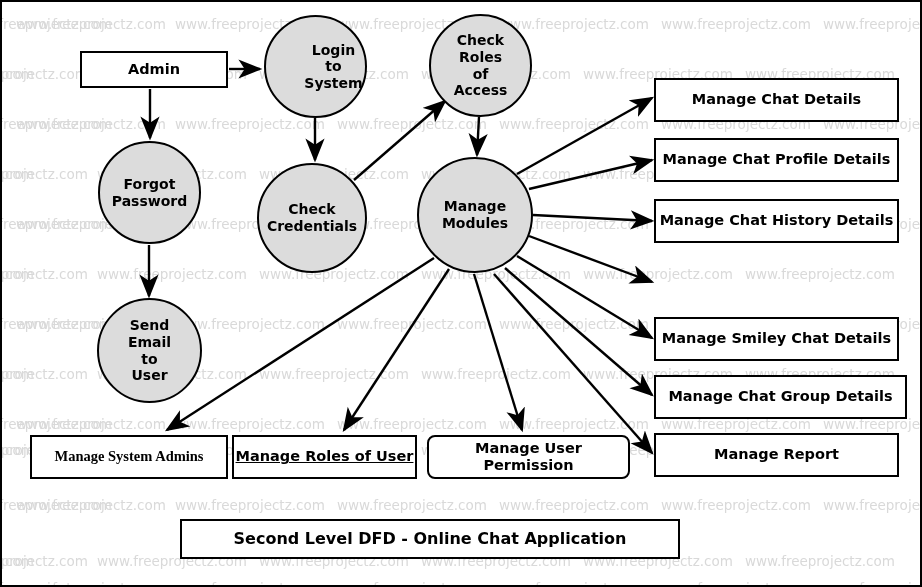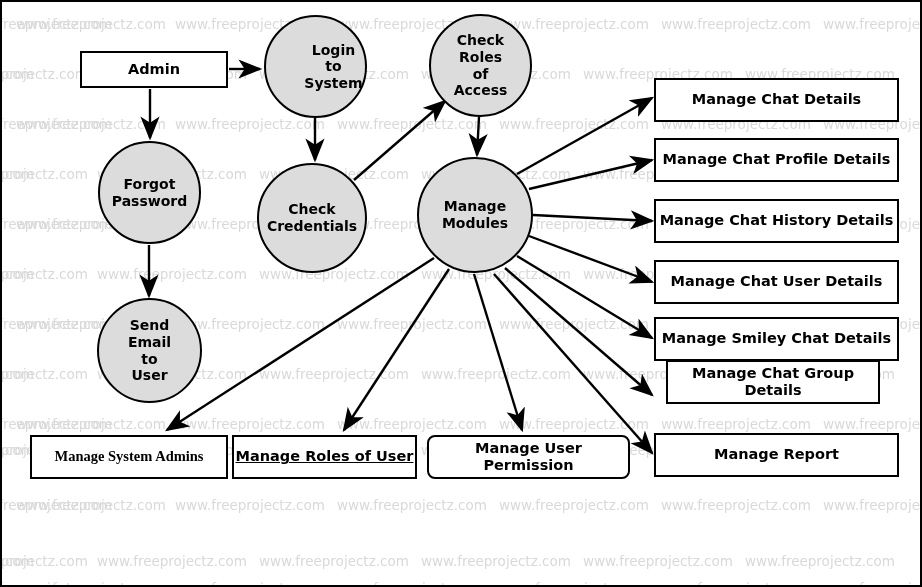--- a/index.html
+++ b/index.html
@@ -266,38 +266,38 @@
 
     <div class="node store" style="left:652px; top:76px; width:245px; height:44px;">
       <span>Manage Chat Details</span>
     </div>
     <div class="node store" style="left:652px; top:136px; width:245px; height:44px;">
       <span>Manage Chat Profile Details</span>
     </div>
     <div class="node store" style="left:652px; top:197px; width:245px; height:44px;">
       <span>Manage Chat History Details</span>
     </div>
-    <div class="node store" style="left:652px; top:258px; width:245px; height:44px;">
-      <span>Manage Chat User Details</span>
-    </div>
     <div class="node store" style="left:652px; top:315px; width:245px; height:44px;">
       <span>Manage Smiley Chat Details</span>
     </div>
-    <div class="node store" style="left:652px; top:358px; width:214px; height:44px;margin-left:12px;">
+    <div class="node store" style="left:652px; top:373px; width:253px; height:44px;">
       <span>Manage Chat Group Details</span>
     </div>
     <div class="node store" style="left:652px; top:431px; width:245px; height:44px;">
       <span>Manage Report</span>
     </div>
 
     <div class="node store" style="left:28px; top:433px; width:198px; height:44px;font-family:Liberation Serif, serif;">
       <span>Manage System Admins</span>
     </div>
     <div class="node store" style="left:230px; top:433px; width:185px; height:44px;text-decoration:underline;">
       <span>Manage Roles of User</span>
     </div>
     <div class="node store" style="left:425px; top:433px; width:203px; height:44px;border-radius:8px;">
       <span>Manage User Permission</span>
     </div>
 
+    <div class="node titlebox" style="left:178px; top:517px; width:500px; height:40px;">
+      <span>Second Level DFD - Online Chat Application</span>
+    </div>
 
   </div>
 </div>
 
 </body></html>

